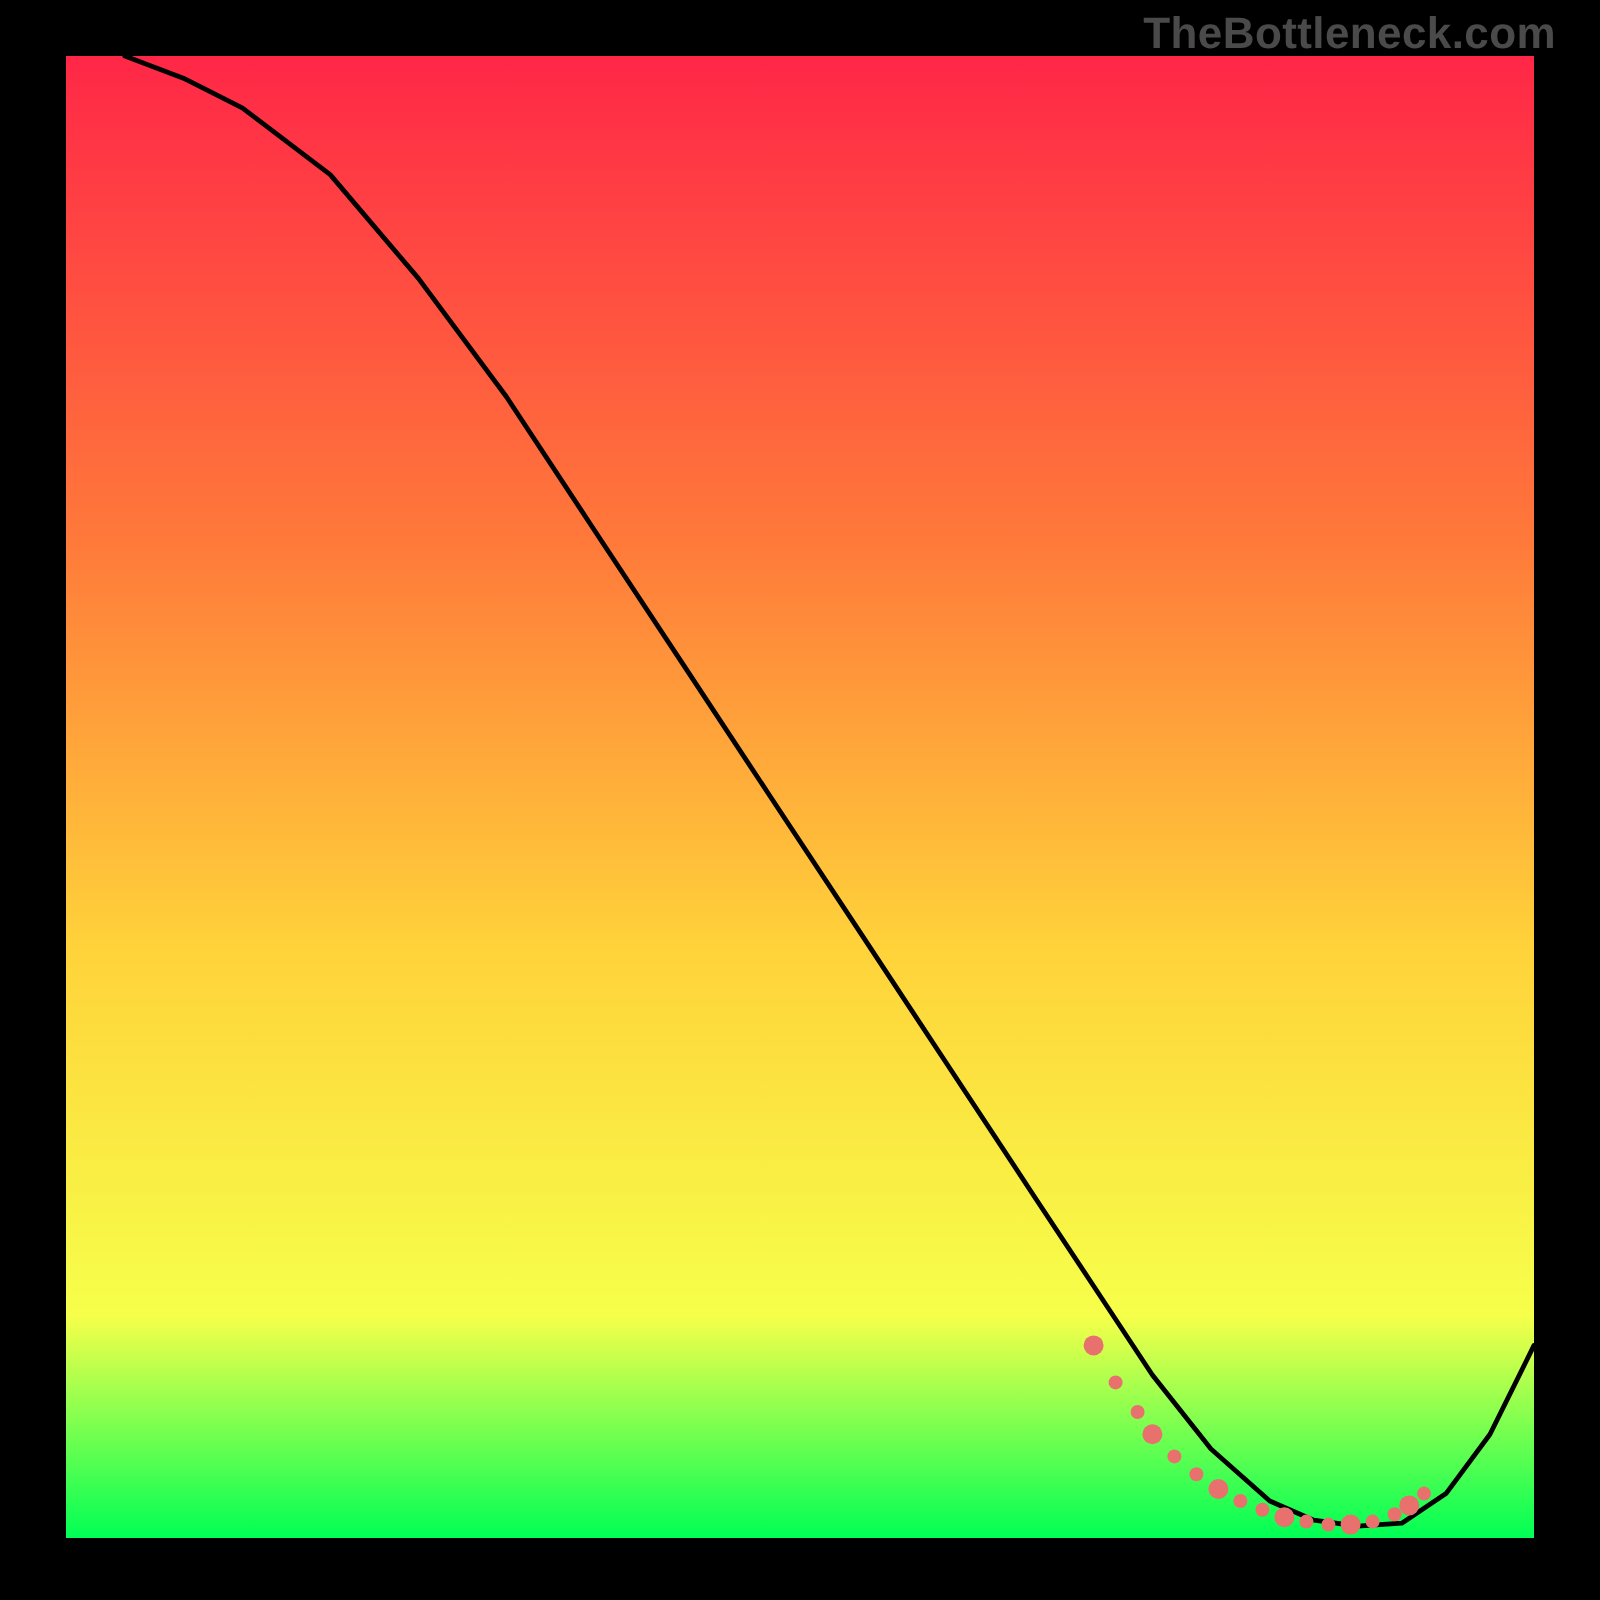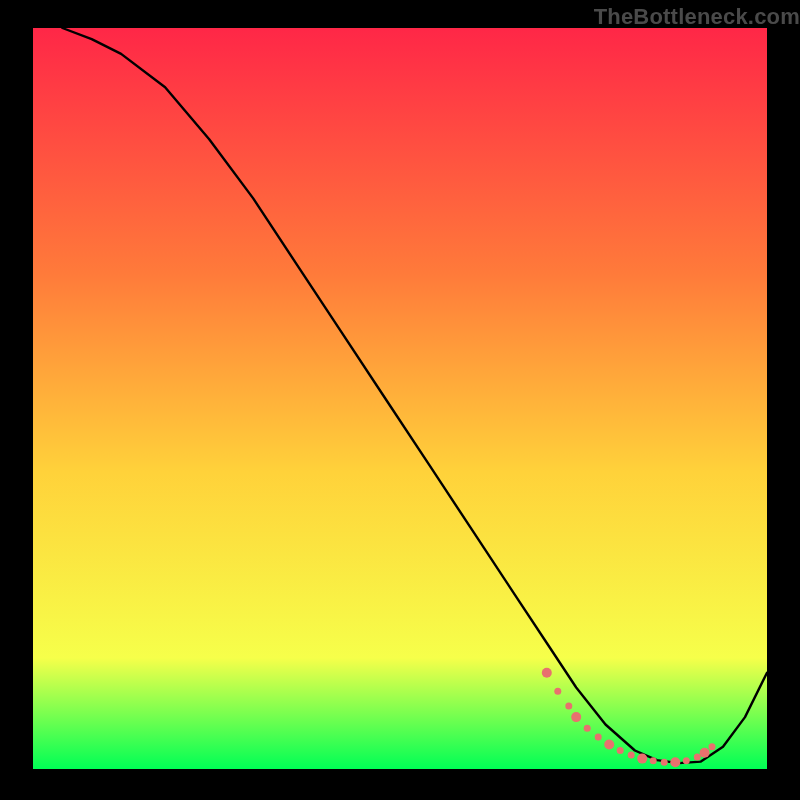--- a/index.html
+++ b/index.html
@@ -12,21 +12,21 @@
     overflow: hidden;
   }
   .frame {
     position: relative;
     width: 800px;
     height: 800px;
   }
   .watermark {
     position: absolute;
     top: 4px;
-    right: 0;
+    right: 22px;
     color: #4a4a4a;
     font-size: 22px;
     font-weight: 600;
     letter-spacing: 0.2px;
     z-index: 5;
   }
   svg {
     position: absolute;
     top: 0;
     left: 0;

